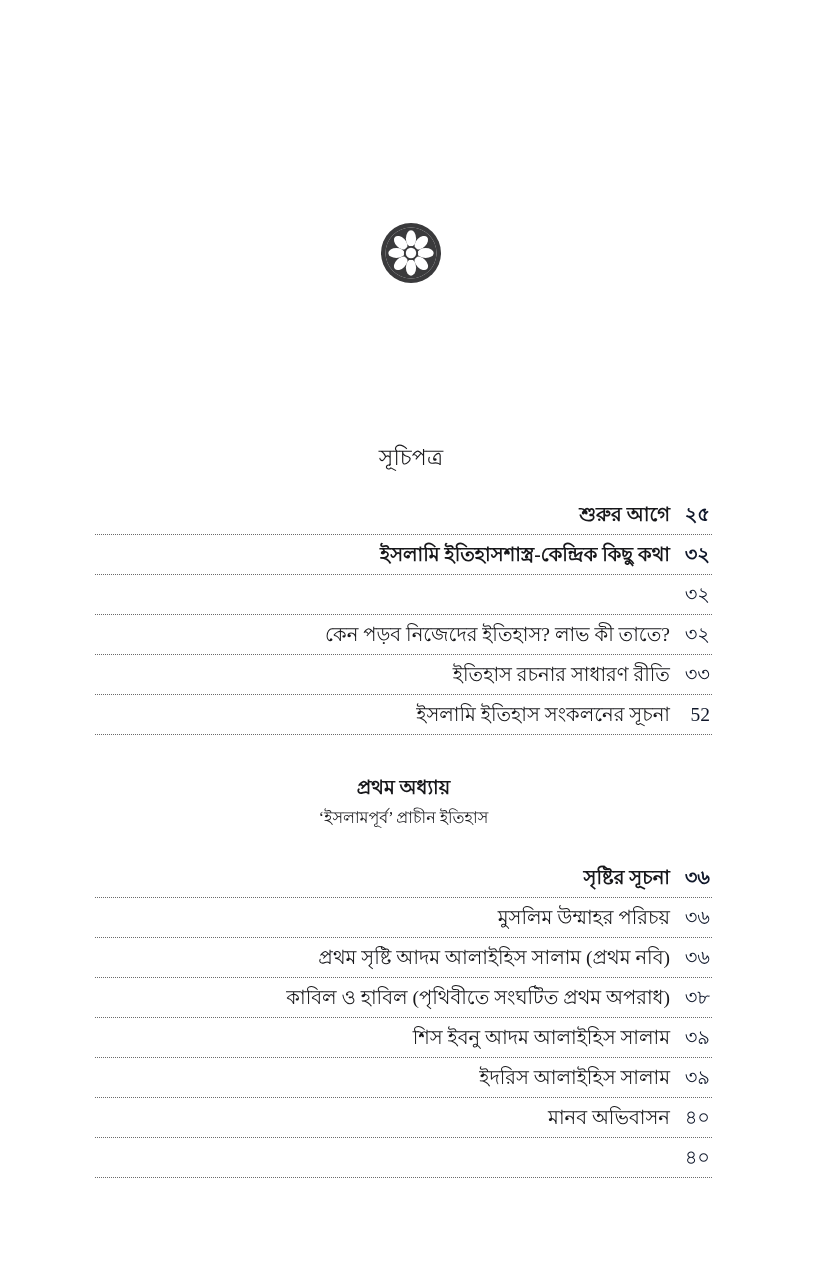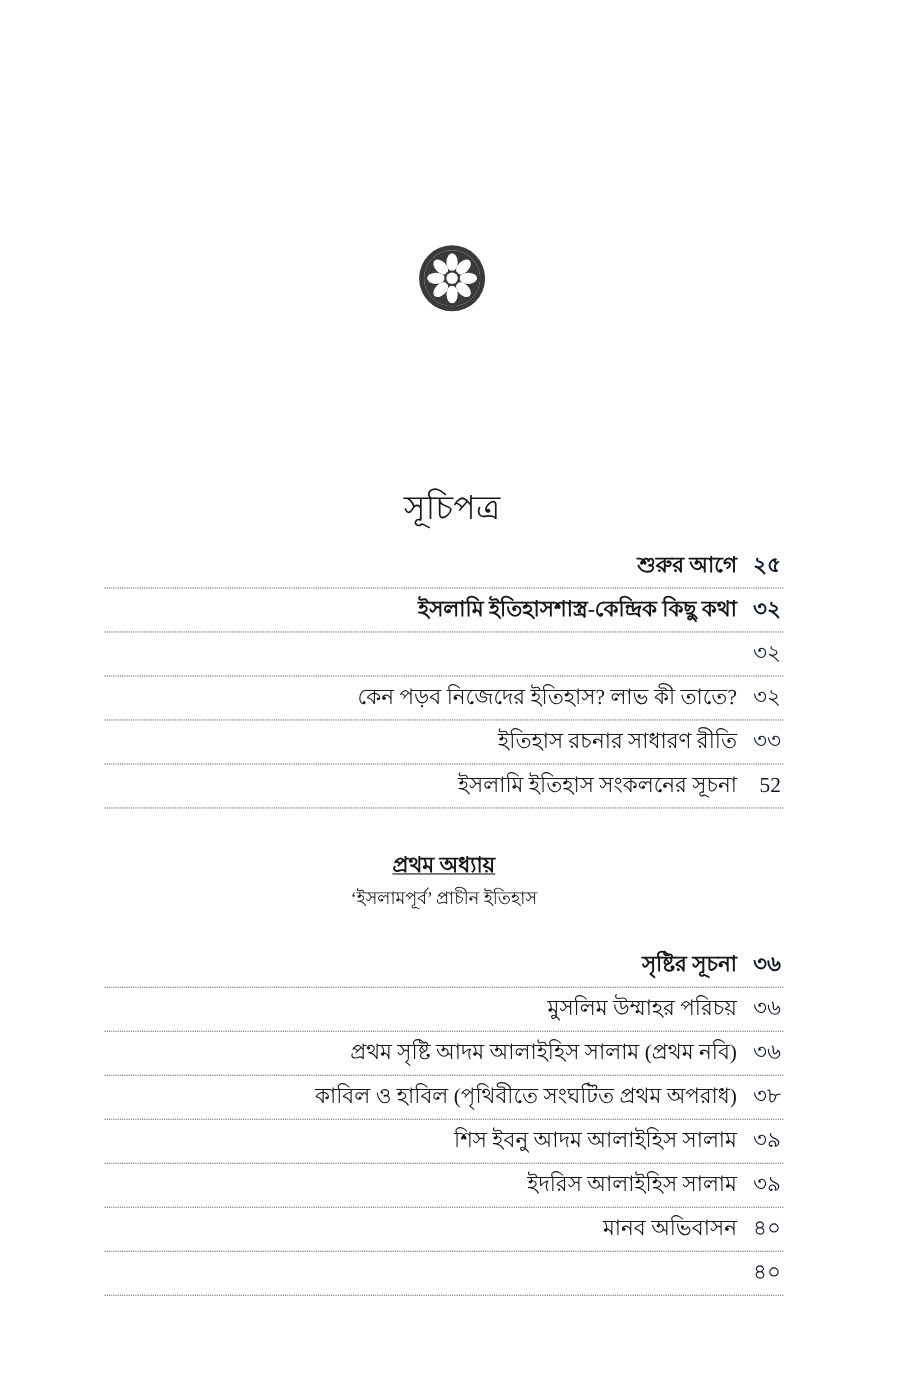--- a/index.html
+++ b/index.html
@@ -40,21 +40,21 @@
     display: block;
   }
 
   
   .toc-title {
     position: absolute;
     left: 0;
     top: 424px;
     width: 822px;
     text-align: center;
-    font-size: 30px;
+    font-size: 22px;
     line-height: 38px;
     font-weight: 400;
     letter-spacing: 0.2px;
     color: #17171a;
   }
 
   
   .toc-body {
     position: absolute;
     left: 95px;
@@ -105,21 +105,20 @@
     width: 100%;
     text-align: center;
     padding-top: 38px;
     padding-bottom: 30px;
   }
   .chapter-title {
     font-size: 19.5px;
     line-height: 30px;
     font-weight: 700;
     color: #17171a;
-    text-decoration: underline;
   }
   .chapter-subtitle {
     font-size: 16px;
     line-height: 30px;
     font-weight: 400;
     color: #17171a;
   }
 </style>
 </head>
 <body>

